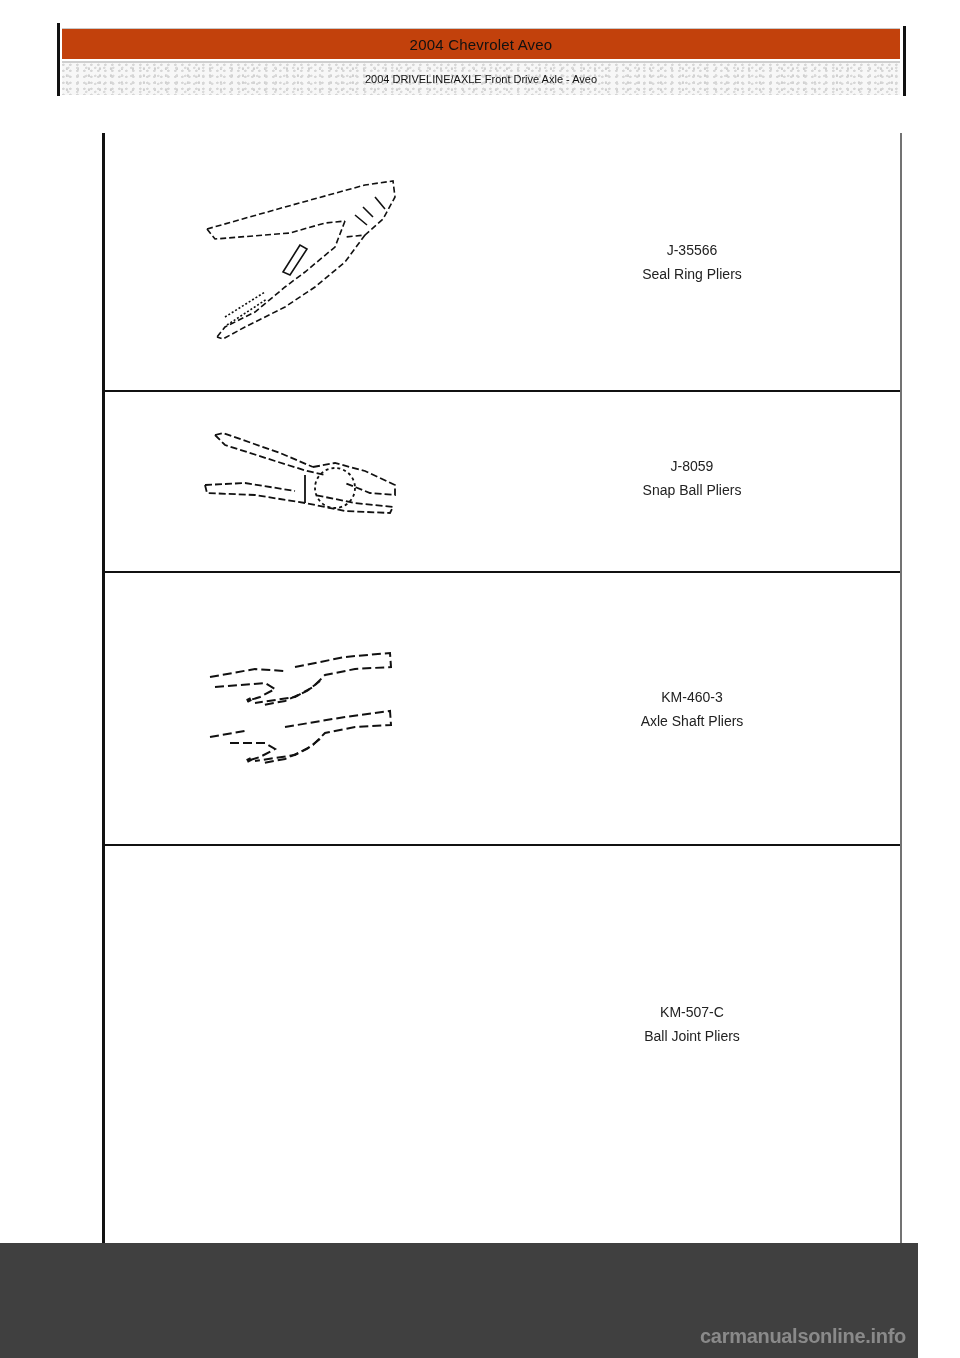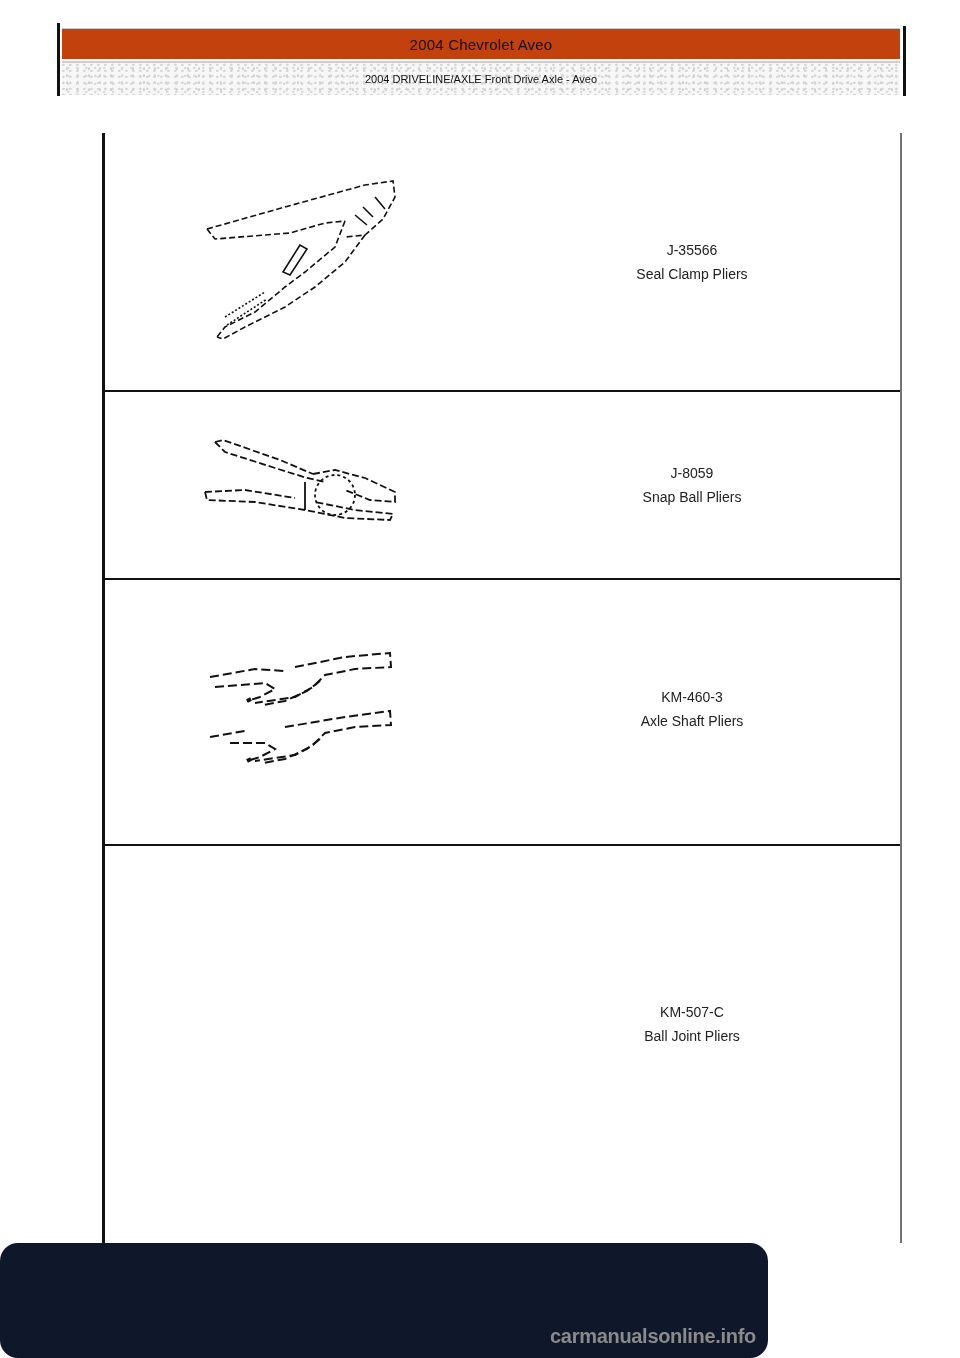--- a/index.html
+++ b/index.html
@@ -43,21 +43,21 @@
     .tool-img {
       position: absolute; left: 0; top: 0; width: 400px; height: 100%;
       display: flex; align-items: center; justify-content: center;
     }
     .tool-text {
       position: absolute; left: 487px; width: 200px; top: 0; height: 100%;
       display: flex; flex-direction: column; align-items: center; justify-content: center;
       font-size: 14px; line-height: 24px; color: #222; text-align: center;
     }
     .footer {
-      position: absolute; left: 0; top: 1243px; width: 768px; height: 115px; background: #0f172a; border-radius: 18px;
+      position: absolute; left: 0; top: 1243px; width: 918px; height: 115px; background: #404040;
     }
     .watermark {
       position: absolute; right: 12px; bottom: 10px;
       font-size: 20px; font-weight: bold; color: #8a8a8a; letter-spacing: -0.3px;
     }
     svg { display: block; }
   </style>
 </head>
 <body>
 
@@ -76,25 +76,25 @@
           <path d="M12 62 L20 72 L95 66 L130 56 L150 54"></path>
           <path d="M150 54 L140 80 L110 105 L90 120 L60 145 L30 160 L22 170"></path>
           <path d="M170 68 L150 95 L120 120 L90 140 L50 160 L28 172 L22 170"></path>
           <path d="M105 78 L88 105 L95 108 L112 82 Z" stroke-dasharray="none"></path>
           <path d="M180 30 L190 42 M168 40 L178 50 M160 48 L172 58" stroke-dasharray="none"></path>
           <path d="M30 150 L70 125 M32 158 L72 132" stroke-dasharray="2 2"></path>
         </svg>
       </div>
       <div class="tool-text">
         <span>J-35566</span>
-        <span>Seal Clamp Pliers</span>
+        <span>Seal Ring Pliers</span>
       </div>
     </div>
 
-    <div class="tool-row sep" style="top:259px; height:188px;">
+    <div class="tool-row sep" style="top:252px; height:188px;">
       <div class="tool-img">
         <svg width="220" height="110" viewBox="0 0 220 110" fill="none" stroke="#111" stroke-width="1.8" stroke-dasharray="7 3">
           <path d="M20 12 L30 22 L80 38 L112 48 L130 52"></path>
           <path d="M20 12 L28 10 L85 30 L118 44"></path>
           <path d="M10 62 L12 70 L60 72 L110 80 L150 88 L195 90 L198 84 L160 80 L120 72"></path>
           <path d="M10 62 L50 60 L100 68"></path>
           <path d="M118 44 L140 40 L170 48 L200 62 L200 72 L175 70 L150 60"></path>
           <path d="M110 52 L110 80" stroke-dasharray="none"></path>
           <circle cx="140" cy="65" r="20" stroke-dasharray="3 3"></circle>
         </svg>

